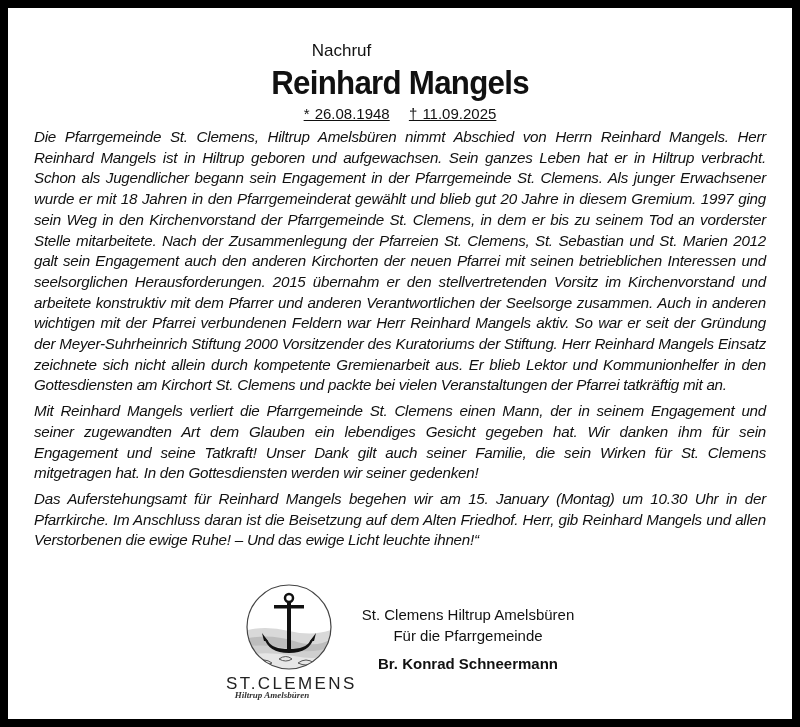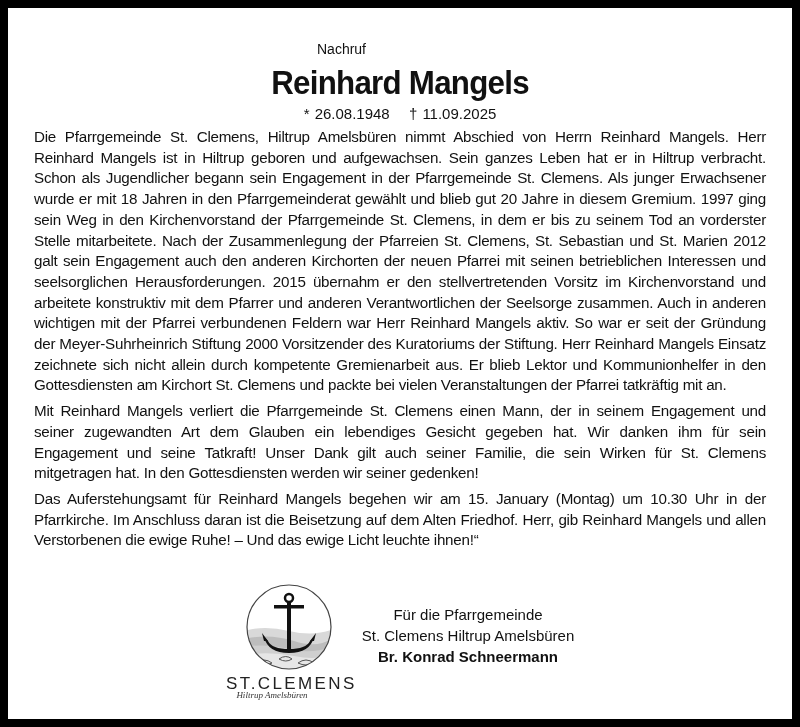--- a/index.html
+++ b/index.html
@@ -3,56 +3,56 @@
 <meta charset="utf-8">
 <style>
   html, body { margin: 0; padding: 0; }
   body { width: 800px; height: 727px; background: #000; position: relative; overflow: hidden; }
   .frame {
     position: absolute; left: 8px; top: 8px; width: 784px; height: 711px;
     background: #fff;
   }
   .head-label {
     position: absolute; top: 33px; left: 0; width: 667px; text-align: center;
-    font-family: "Liberation Sans", sans-serif; font-size: 14px; color: #111;
+    font-family: "Liberation Sans", sans-serif; font-size: 17px; color: #111;
   }
   .name {
     position: absolute; top: 55px; left: 0; width: 784px; text-align: center;
     font-family: "Liberation Sans", sans-serif; font-weight: bold; font-size: 34px;
     letter-spacing: -0.8px; color: #111;
     transform: scaleX(0.92); transform-origin: center;
   }
   .dates {
     position: absolute; top: 97px; left: 0; width: 784px; text-align: center;
     font-family: "Liberation Sans", sans-serif; font-size: 15px; color: #111;
     word-spacing: 1px;
   }
-  .dates span { margin: 0 7px; }
+  .dates span { margin: 0 7px; text-decoration: underline; }
   .body {
     position: absolute; left: 26px; top: 119px; width: 732px;
     font-family: "Liberation Sans", sans-serif; font-size: 15.2px; line-height: 20.7px;
     color: #111; text-align: justify; letter-spacing: -0.25px;
   }
-  .body p { margin: 0 0 5px 0; }
+  .body p { margin: 0 0 5px 0; font-style: italic; }
   .logo {
     position: absolute; left: 226px; top: 573px; width: 110px; height: 110px;
   }
   .logo-text1 {
     position: absolute; left: 218px; top: 666px; width: 92px; text-align: center;
     font-family: "Liberation Sans", sans-serif; font-size: 17px; letter-spacing: 2.4px; color: #222;
   }
   .logo-text2 {
     position: absolute; left: 218px; top: 682px; width: 92px; text-align: center;
-    font-family: "Liberation Serif", serif; font-style: italic; font-weight: normal; font-size: 9px; color: #333;
+    font-family: "Liberation Serif", serif; font-style: italic; font-weight: bold; font-size: 9px; color: #333;
   }
   .sign {
     position: absolute; left: 330px; top: 596px; width: 260px; text-align: center;
     font-family: "Liberation Sans", sans-serif; font-size: 15px; line-height: 21px; color: #111;
   }
-  .sign .signer { font-weight: bold; display: block; text-align: center; }
+  .sign .signer { font-weight: bold; margin-top: 7px; display: block; text-align: center; }
 </style>
 </head>
 <body>
 
 <div class="frame">
   <div class="head-label">Nachruf</div>
   <div class="name">Reinhard Mangels</div>
   <div class="dates">
     <span>* 26.08.1948</span>
     <span>† 11.09.2025</span>
@@ -82,17 +82,17 @@
     <circle cx="55" cy="17" r="4" fill="none" stroke="#111" stroke-width="2.5"></circle>
     <rect x="40" y="24" width="30" height="3.5" fill="#111"></rect>
     <rect x="53" y="21" width="4" height="48" fill="#111"></rect>
     <path d="M30 56 Q34 72 55 72 Q76 72 80 56 L76 60 Q72 68 55 68 Q38 68 34 60 Z" fill="#111"></path>
     <path d="M28 52 L34 60 L30 60 Z M82 52 L76 60 L80 60 Z" fill="#111"></path>
   </svg>
   <div class="logo-text1">ST.CLEMENS</div>
   <div class="logo-text2">Hiltrup Amelsbüren</div>
 
   <div class="sign">
+    <div>St. Clemens Hiltrup Amelsbüren</div>
     <div>Für die Pfarrgemeinde</div>
-    <div>St. Clemens Hiltrup Amelsbüren</div>
     <span class="signer">Br. Konrad Schneermann</span>
   </div>
 </div>
 
 </body></html>

